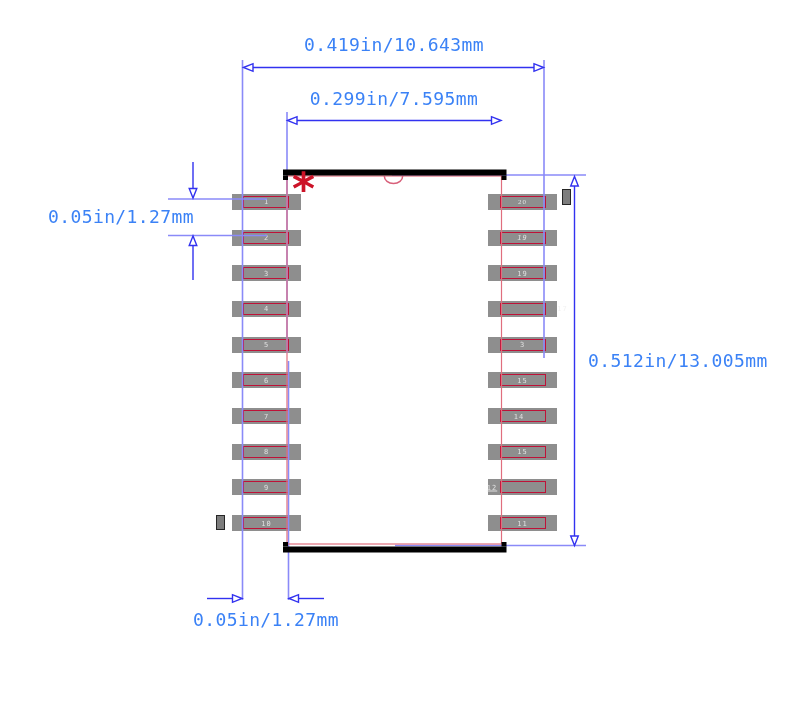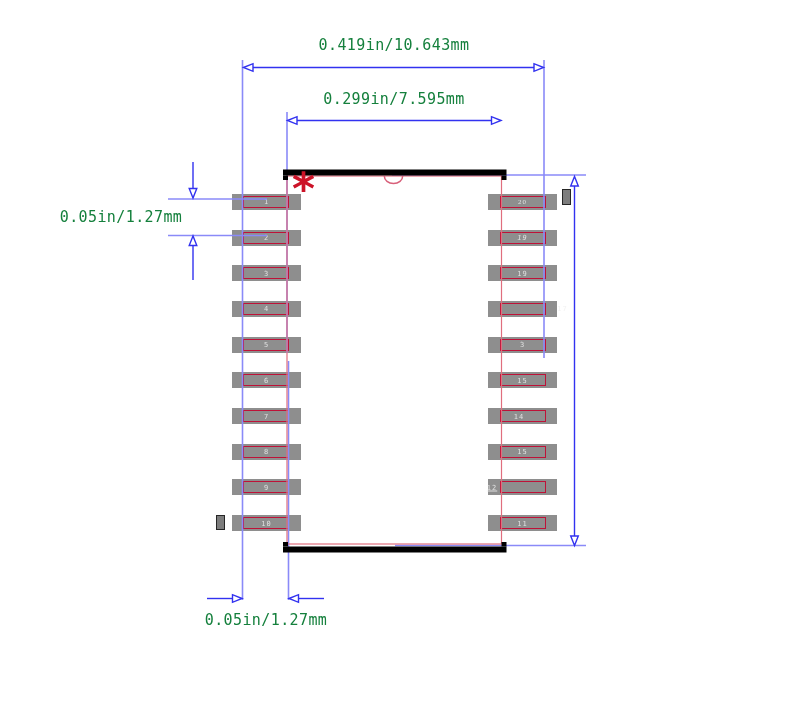--- a/index.html
+++ b/index.html
@@ -1,21 +1,21 @@
 <!DOCTYPE html>
 <html><head>
 <meta charset="utf-8">
 <style>
   html,body{margin:0;padding:0;background:#ffffff;}
   #canvas{
     position:relative;width:800px;height:726px;background:#ffffff;overflow:hidden;
     font-family:"DejaVu Sans Mono","Liberation Mono",monospace;
   }
   .dim-text{
-    position:absolute;color:#15803d;font-size:15px;letter-spacing:.4px;
+    position:absolute;color:#3b82f6;font-size:18px;letter-spacing:.4px;
     white-space:nowrap;line-height:16px;
   }
   .centered{transform:translateX(-50%);}
   .layer{position:absolute;left:0;top:0;width:800px;height:726px;}
   .pad{position:absolute;background:#8e8e8e;}
   .lead{position:absolute;border:1.5px solid #be1238;box-sizing:border-box;background:transparent;}
   .pin-num{
     position:absolute;transform:translate(-50%,-50%);font-size:7px;line-height:7px;
     color:rgba(240,240,240,.85);letter-spacing:1px;
   }
@@ -144,14 +144,15 @@
       <polygon points="289,598.5 298.5,594.7 298.5,602.3" fill="#ffffff"></polygon>
     </g>
   </svg>
 
   <div class="marker" style="left:561.5px;top:189px;width:9px;height:16px;"></div>
   <div class="marker" style="left:216px;top:515px;width:9px;height:15px;"></div>
 
   <div class="dim-text centered" style="left:394px;top:37px;">0.419in/10.643mm</div>
   <div class="dim-text centered" style="left:394px;top:91px;">0.299in/7.595mm</div>
   <div class="dim-text centered" style="left:121px;top:209px;">0.05in/1.27mm</div>
+  <div class="dim-text" style="left:588px;top:353px;">0.512in/13.005mm</div>
   <div class="dim-text centered" style="left:266px;top:612px;">0.05in/1.27mm</div>
 </div>
 
 </body></html>

